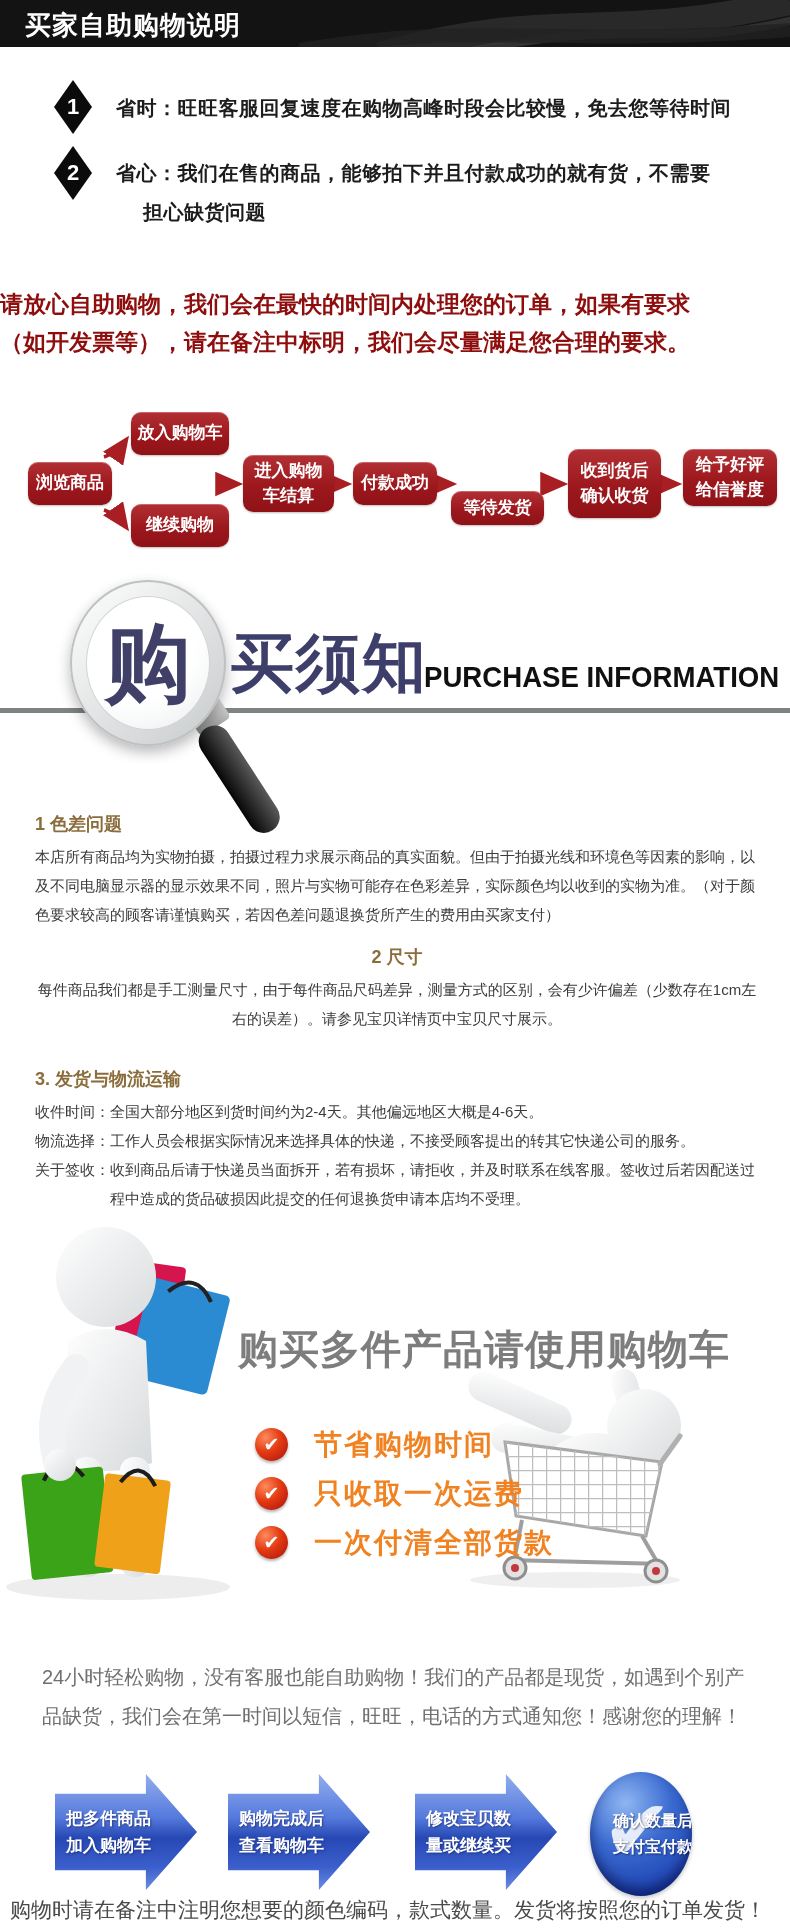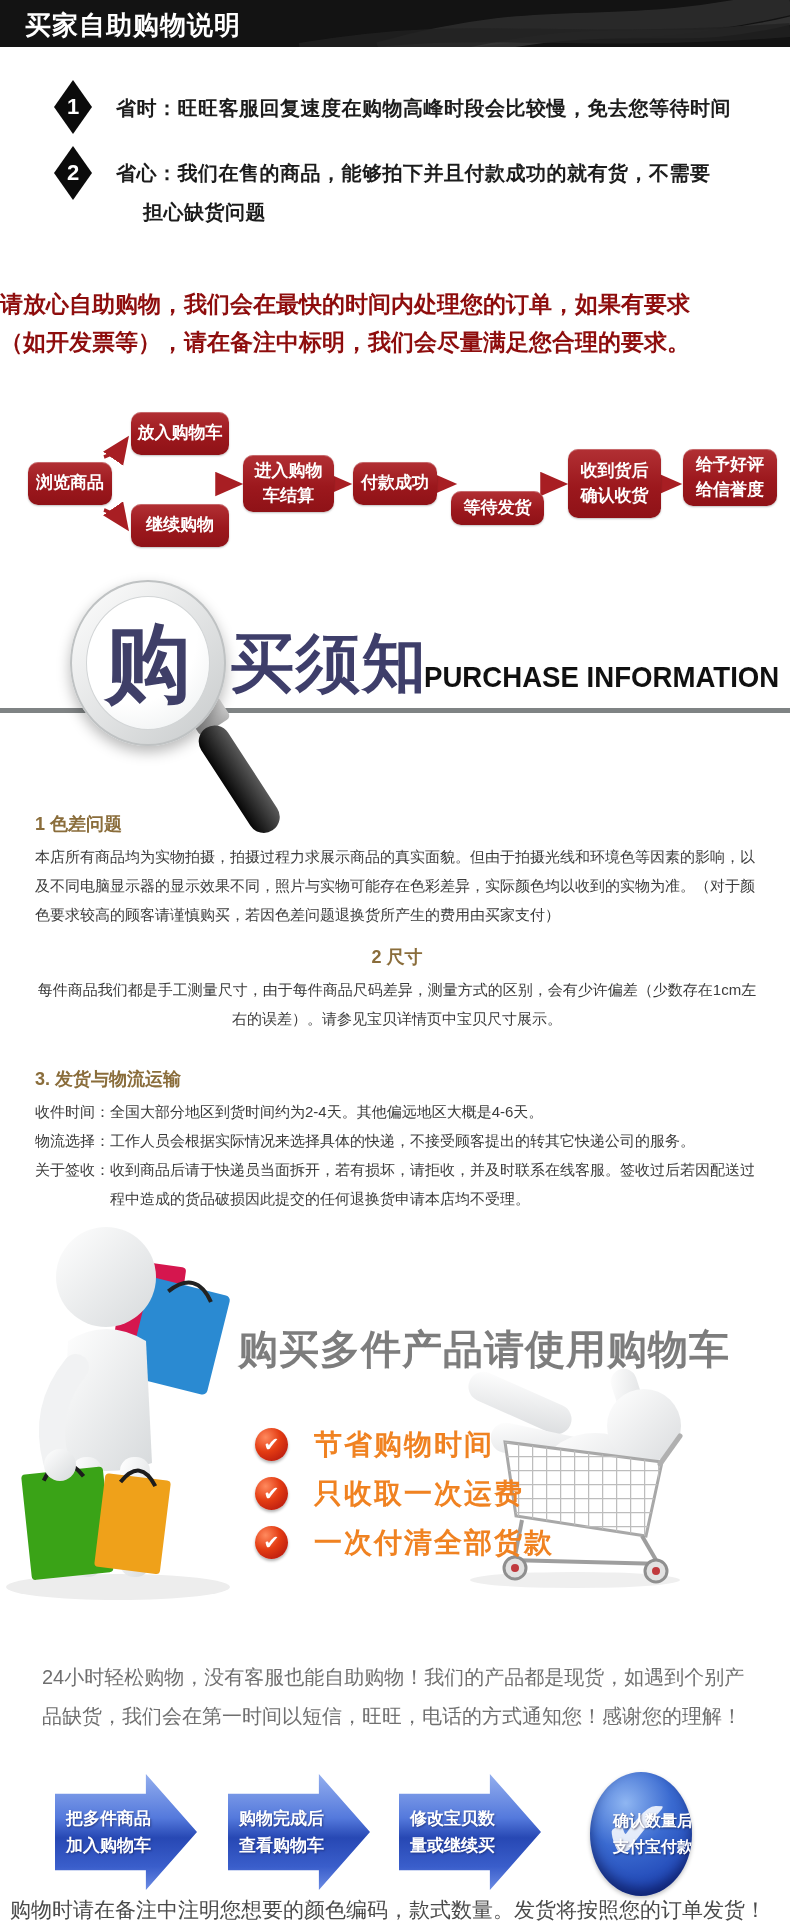--- a/index.html
+++ b/index.html
@@ -84,21 +84,21 @@
 
   
   .steps{position:absolute;left:0;top:1772px;width:790px;height:128px;}
   .step{position:absolute;width:142px;height:116px;top:2px;}
   .arrow-shape{position:absolute;inset:0;
                background:linear-gradient(180deg,#93aeee 0%,#5479dc 38%,#2748b4 55%,#3a5ecb 80%,#6c8ce4 100%);
                clip-path:polygon(0 17%,64% 17%,64% 0,100% 50%,64% 100%,64% 83%,0 83%);}
   .step-text{position:absolute;left:11px;top:50%;transform:translateY(-50%);
              color:#fff;font-weight:bold;font-size:17px;line-height:1.6;
              text-shadow:1px 1px 2px rgba(20,30,90,.6);white-space:nowrap;}
-  #step1{left:55px;} #step2{left:228px;} #step3{left:399px;text-align:center;}
+  #step1{left:55px;} #step2{left:228px;} #step3{left:415px;text-align:center;}
   .step-circle{position:absolute;left:590px;top:0;width:102px;height:124px;border-radius:50%;
                background:radial-gradient(circle at 35% 25%,#8fb6f2 0%,#3a6ad0 40%,#1030a4 100%);
                box-shadow:inset 0 -8px 12px rgba(0,0,40,.45),0 2px 4px rgba(0,0,0,.25);
                display:flex;align-items:center;justify-content:center;overflow:hidden;}
   .big-check{position:absolute;left:12px;top:16px;font-size:84px;font-weight:bold;color:rgba(255,255,255,.85);line-height:1;}
   .circle-text{position:relative;color:#fff;font-weight:bold;font-size:16px;line-height:1.6;
                text-align:center;text-shadow:1px 1px 2px rgba(0,0,40,.55);white-space:nowrap;margin-left:24px;}
 
   
   .final-note{position:absolute;left:10px;top:1896px;width:780px;font-size:21px;color:#4a4a4a;white-space:nowrap;}

